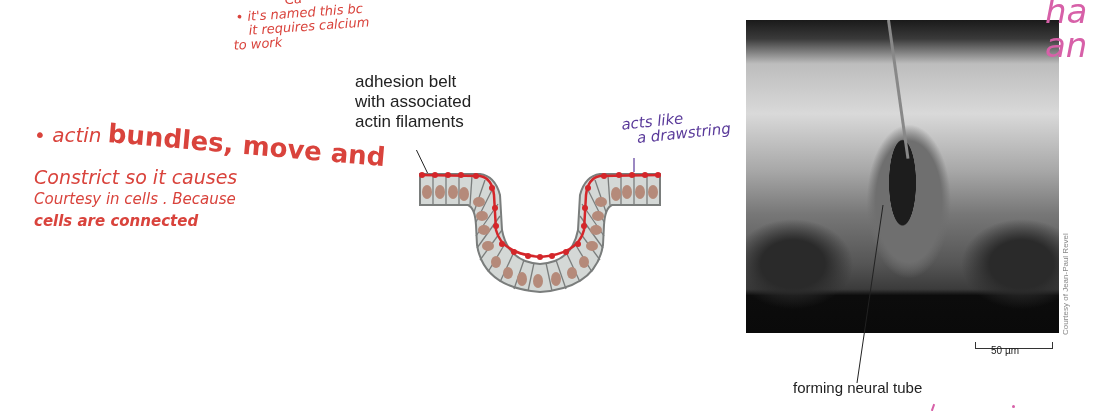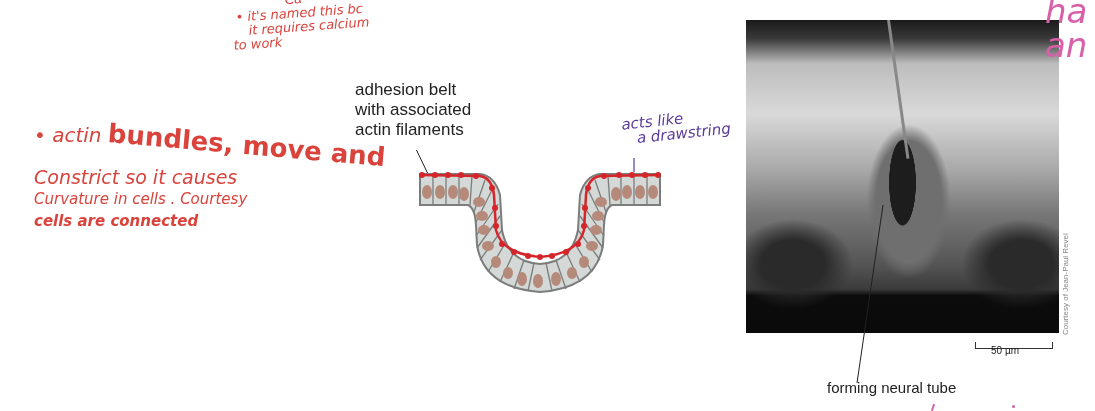--- a/index.html
+++ b/index.html
@@ -22,25 +22,25 @@
   <div style="padding-left:12px; font-style:italic;">it requires calcium</div>
   <div style="margin-left:-4px; font-style:italic;">to work</div>
 </div>
 
 <div class="abs hand-red" style="left:34px; top:118px;">
   <div style="font-size:20px; line-height:30px;">
     <span style="font-style:italic;text-align:right;">• actin</span>
     <span style="font-weight:bold; font-size:26px; display:inline-block; transform:rotate(5deg); transform-origin:left center;">bundles, move and</span>
   </div>
   <div style="font-size:19px; line-height:22px; margin-top:16px; font-style:italic;">Constrict  so it causes</div>
-  <div style="font-size:15px; line-height:22px; font-style:italic;">Curvature  in cells . Courtesy</div>
+  <div style="font-size:15px; line-height:22px; font-style:italic;">Courtesy  in cells . Because</div>
   <div style="font-size:15px; line-height:22px; font-style:italic;font-weight:bold;">cells are connected</div>
 </div>
 
-<div class="abs print-label" style="left:355px; top:80px;">
+<div class="abs print-label" style="left:355px; top:72px;">
   <div>adhesion belt</div>
   <div>with associated</div>
   <div>actin filaments</div>
 </div>
 
 <div class="abs hand-purple" style="left:622px; top:112px; font-size:15px; line-height:15px; font-style:italic; transform:rotate(-6deg);">
   <div>acts like</div>
   <div style="padding-left:14px;">a drawstring</div>
 </div>
 
@@ -147,21 +147,21 @@
 
 <svg class="abs" style="left:855px; top:205px;" width="40" height="180">
   <line x1="28" y1="0" x2="2" y2="178" stroke="#222" stroke-width="1"></line>
 </svg>
 
 <div class="abs photo-credit" style="left:1061px; top:335px;">Courtesy of Jean-Paul Revel</div>
 
 <div class="abs" style="left:975px; top:342px; width:76px; height:6px; border-left:1px solid #333; border-right:1px solid #333; border-bottom:1px solid #333;"></div>
 <div class="abs print-label" style="left:991px; top:341px; font-size:10px;">50 µm</div>
 
-<div class="abs print-label" style="left:827px; top:378px; font-size:15px;">forming neural tube</div>
+<div class="abs print-label" style="left:793px; top:378px; font-size:15px;">forming neural tube</div>
 
 <div class="abs hand-pink" style="left:1045px; top:-6px; font-size:34px; line-height:34px; font-style:italic;">
   <div>ha</div>
   <div>an</div>
 </div>
 
 <div class="abs" style="left:932px; top:404px; width:2px; height:7px; background:#d760a8; transform:rotate(20deg);"></div>
 <div class="abs" style="left:1012px; top:405px; width:3px; height:3px; background:#d760a8; border-radius:50%;"></div>
 
 </body></html>

